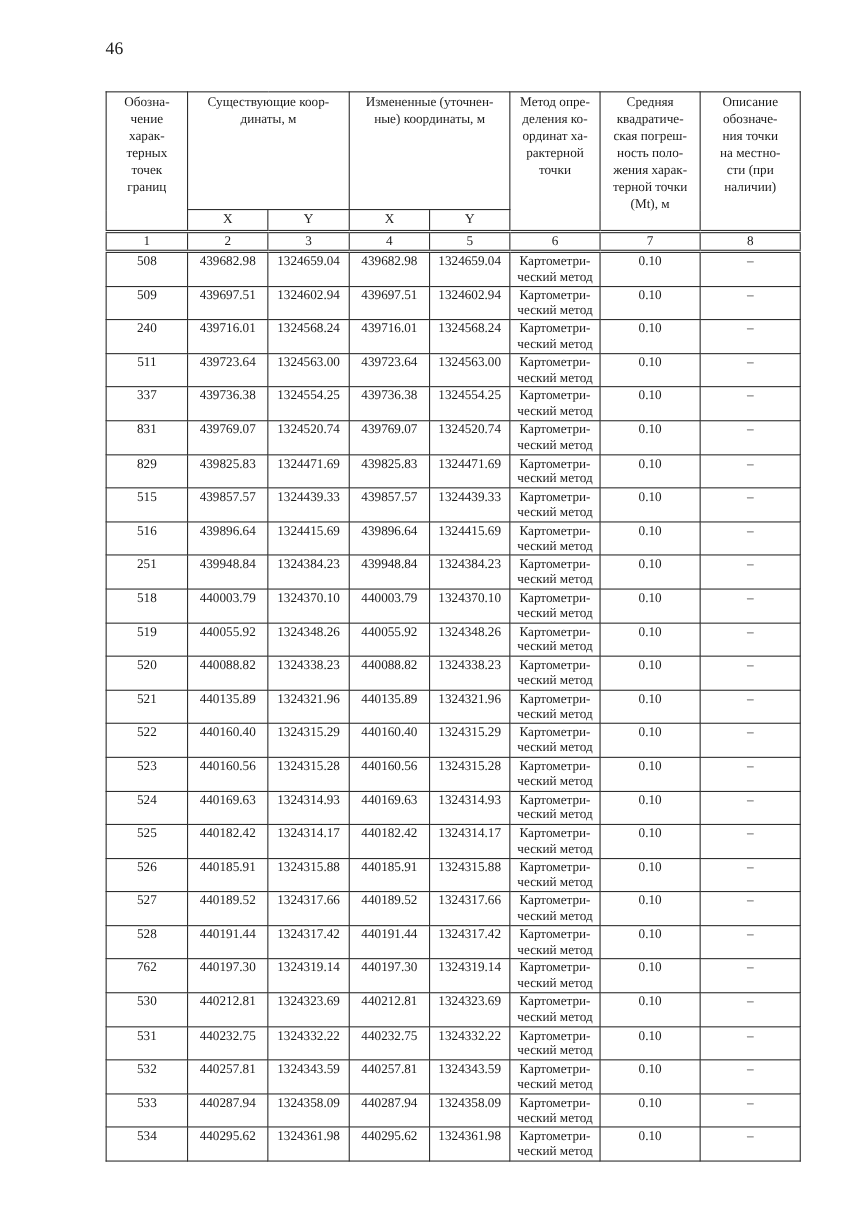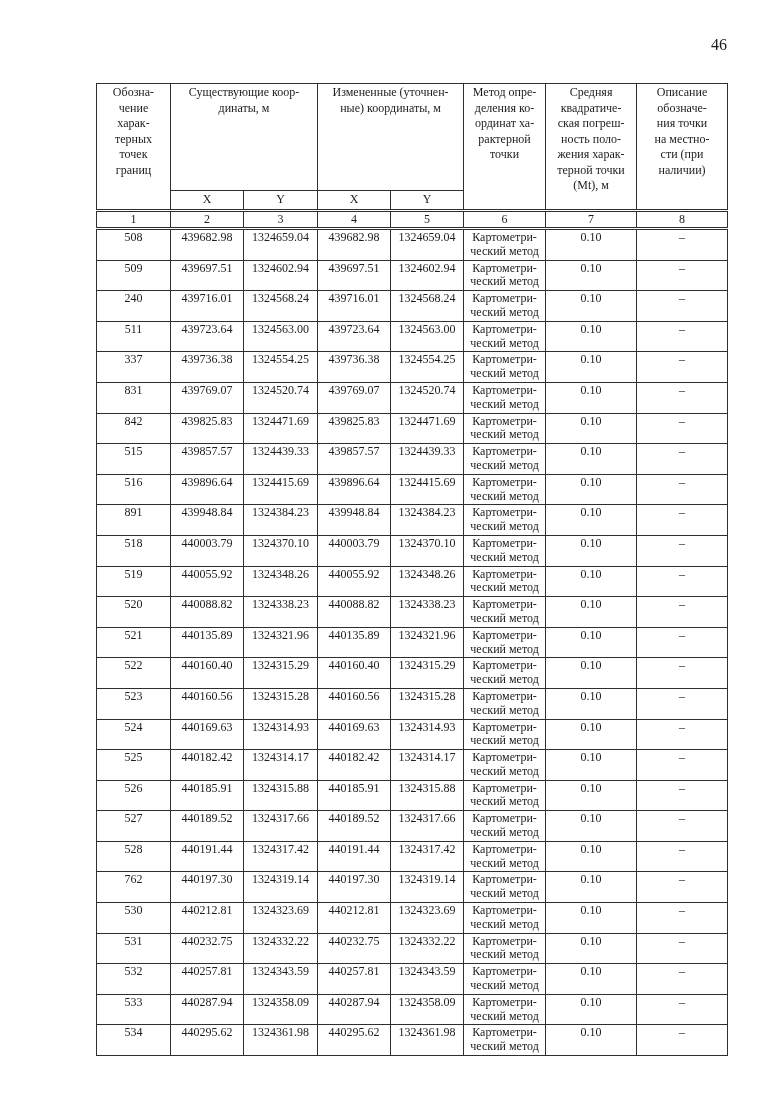--- a/index.html
+++ b/index.html
@@ -14,21 +14,21 @@
     background: #ffffff;
     font-family: "Liberation Serif", "DejaVu Serif", serif;
     color: #1c1c1c;
     overflow: hidden;
   }
   .page-number {
     position: absolute;
     top: 36px;
     left: 96px;
     width: 631px;
-    text-align: right;
+    text-align: left;
     font-size: 16px;
   }
   table.coords {
     position: absolute;
     top: 83px;
     left: 96px;
     width: 631px;
     border-collapse: collapse;
     table-layout: fixed;
   }
@@ -189,21 +189,21 @@
       <td>439769.07</td>
       <td>1324520.74</td>
       <td>439769.07</td>
       <td>1324520.74</td>
       <td>Картометри-
 ческий метод</td>
       <td>0.10</td>
       <td>–</td>
     </tr>
         <tr class="data-row">
-      <td>842</td>
+      <td>829</td>
       <td>439825.83</td>
       <td>1324471.69</td>
       <td>439825.83</td>
       <td>1324471.69</td>
       <td>Картометри-
 ческий метод</td>
       <td>0.10</td>
       <td>–</td>
     </tr>
         <tr class="data-row">
@@ -222,21 +222,21 @@
       <td>439896.64</td>
       <td>1324415.69</td>
       <td>439896.64</td>
       <td>1324415.69</td>
       <td>Картометри-
 ческий метод</td>
       <td>0.10</td>
       <td>–</td>
     </tr>
         <tr class="data-row">
-      <td>891</td>
+      <td>251</td>
       <td>439948.84</td>
       <td>1324384.23</td>
       <td>439948.84</td>
       <td>1324384.23</td>
       <td>Картометри-
 ческий метод</td>
       <td>0.10</td>
       <td>–</td>
     </tr>
         <tr class="data-row">

